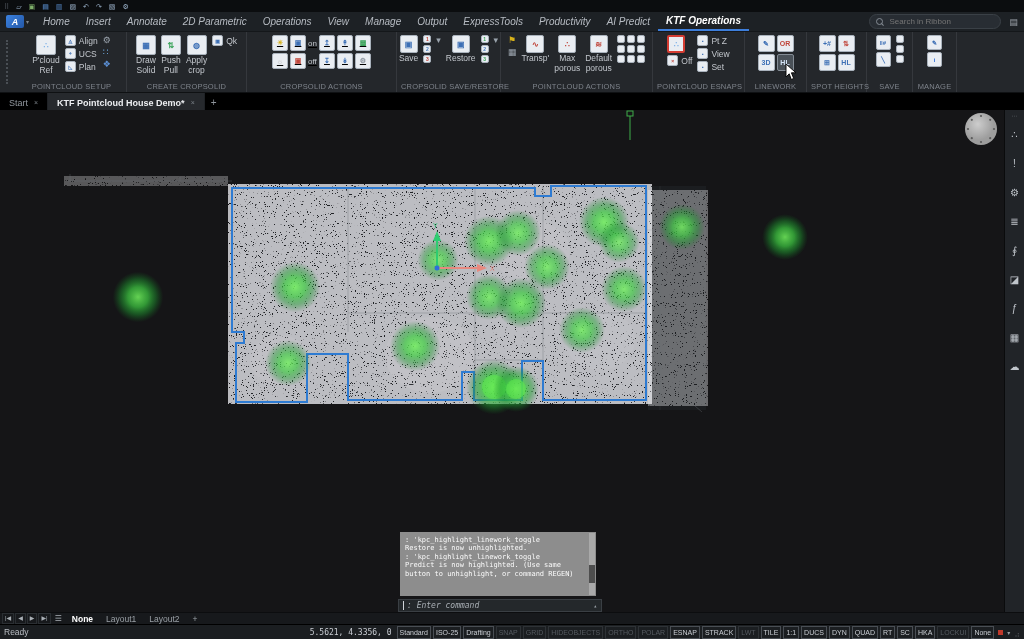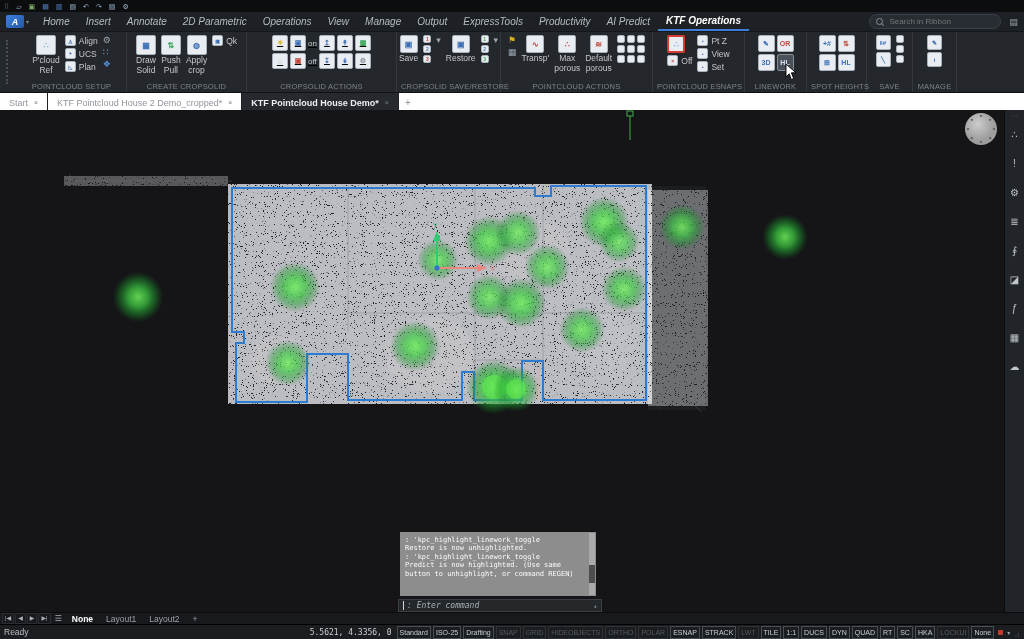--- a/index.html
+++ b/index.html
@@ -36,21 +36,21 @@
   .tile.toggled{border:2px solid #d43c32;}
   .rbtn-v{display:flex;flex-direction:column;align-items:center;gap:1px;color:#c3c7cd;font-size:8.5px;line-height:9px;text-align:center;}
   .rbtn-h{display:flex;align-items:center;gap:3px;color:#c3c7cd;font-size:8.5px;white-space:nowrap;}
   .rstack{display:flex;flex-direction:column;gap:2px;justify-content:center;}
   .rtiles{display:grid;gap:2px;}
   .cellwrap{display:flex;align-items:center;gap:2px;color:#c3c7cd;font-size:8px;}
   .ricon{font-size:9px;line-height:10px;}
   .cursor-svg{position:absolute;left:7px;top:8px;z-index:5;}
 
   
-  .doctabs{height:19px;background:#ffffff;display:flex;align-items:stretch;border-bottom:1px solid #000;}
+  .doctabs{height:19px;background:#000000;display:flex;align-items:stretch;border-bottom:1px solid #000;}
   .dtab{display:flex;align-items:center;gap:6px;padding:0 9px;font-size:9px;color:#8f959c;border-right:1px solid #1f2226;white-space:nowrap;}
   .dtab.active{background:#26292d;color:#eceef1;font-weight:bold;}
   .dtab .x{font-size:7px;color:#7a8087;font-weight:normal;}
   .dtab-add{width:18px;display:flex;align-items:center;justify-content:center;color:#8f959c;font-size:10px;}
 
   
   .main{position:absolute;top:110px;left:0;width:1004px;height:502px;background:#151517;}
   .sidebar{position:absolute;top:110px;right:0;width:20px;height:502px;background:#212428;border-left:1px solid #0a0b0c;
            display:flex;flex-direction:column;align-items:center;padding-top:2px;box-sizing:border-box;}
   .sbdots{color:#666b71;font-size:6px;height:8px;line-height:8px;}
@@ -341,24 +341,20 @@
             <div class="tile" style="width: 15px; height: 15px; font-size: 6px; color: rgb(46, 111, 216);">i</div>
           </div>
         </div>
         <div class="rlabel">MANAGE</div>
       </div>
     </div>
 
   <div class="doctabs" id="doctabs">
       <div class="dtab">
         <span>Start</span>
-        <span class="x">×</span>
-      </div>
-      <div class="dtab">
-        <span>KTF Pointcloud House 2 Demo_cropped*</span>
         <span class="x">×</span>
       </div>
       <div class="dtab active">
         <span>KTF Pointcloud House Demo*</span>
         <span class="x">×</span>
       </div>
       <div class="dtab-add">+</div>
     </div>
 
   <div class="main">

